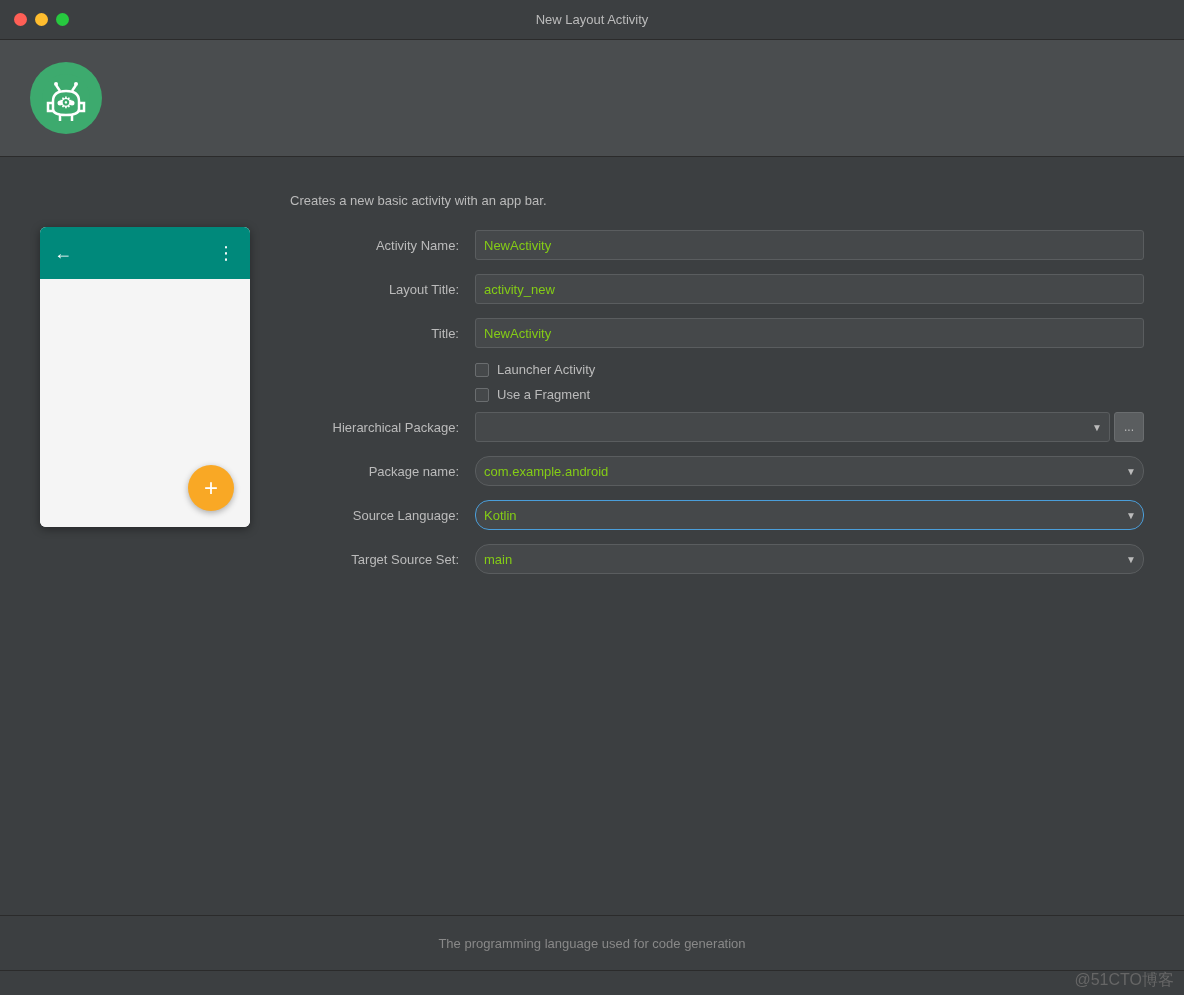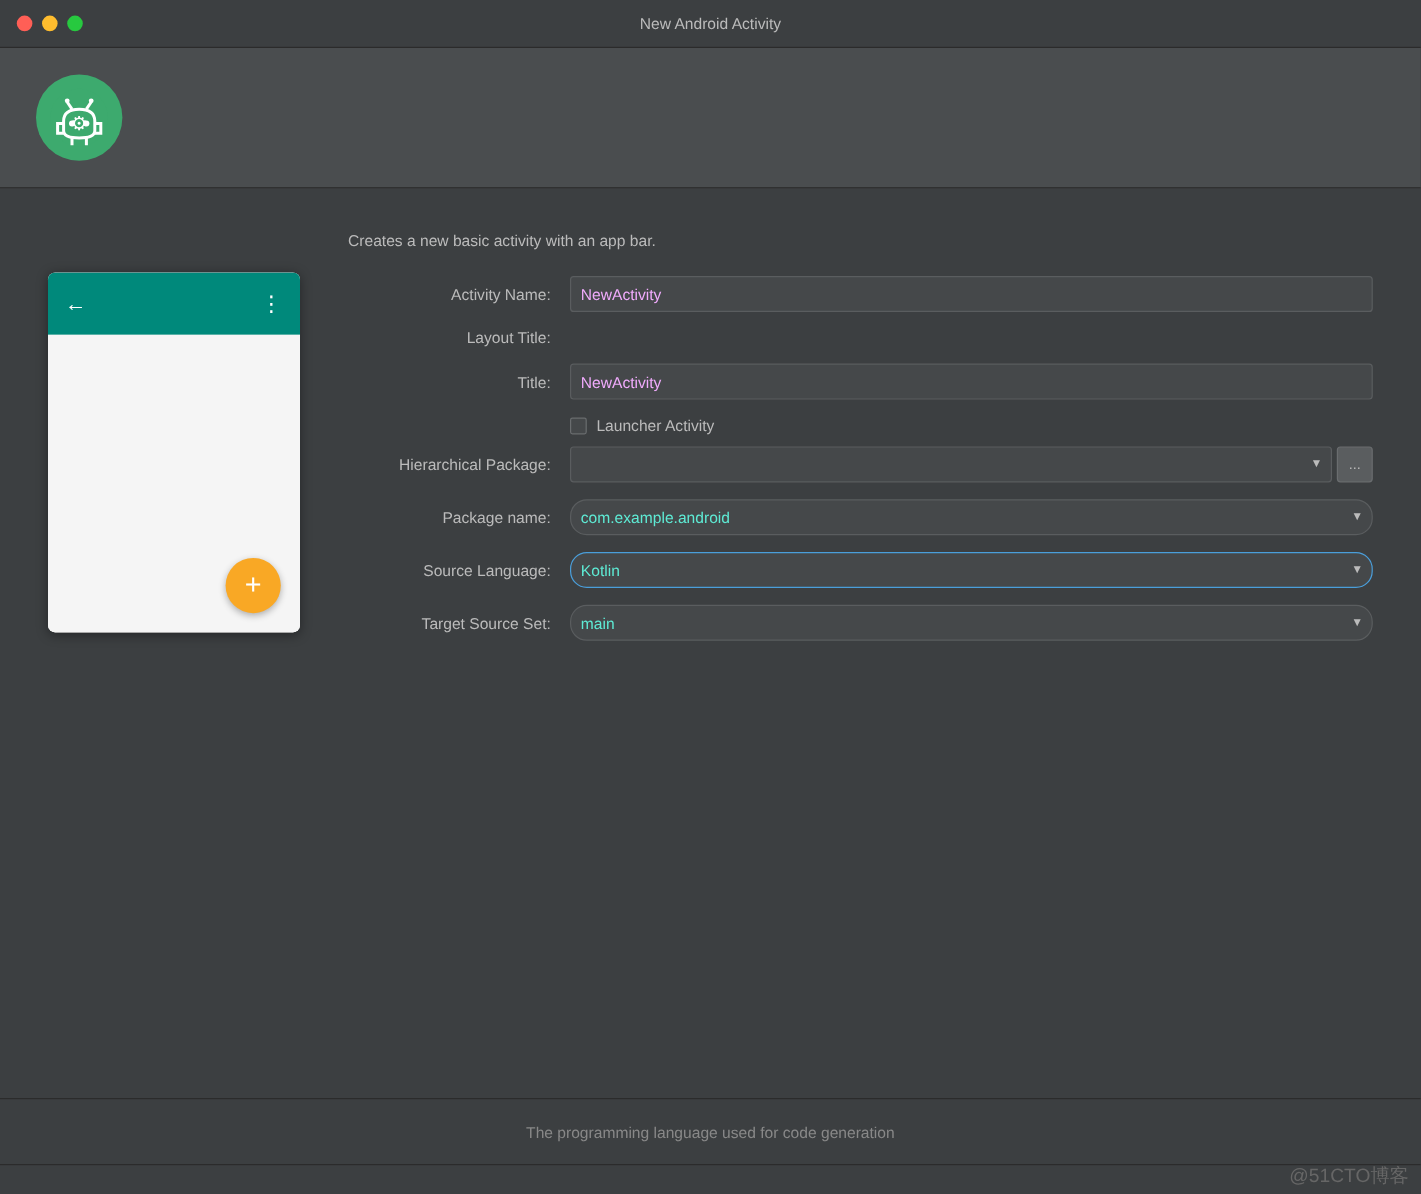--- a/index.html
+++ b/index.html
@@ -168,36 +168,36 @@
       text-align: right;
       padding-right: 16px;
       flex-shrink: 0;
     }
     .form-input {
       flex: 1;
       height: 30px;
       background: #45484a;
       border: 1px solid #5a5d5f;
       border-radius: 3px;
-      color: #f0abfc;
+      color: #84cc16;
       font-size: 13px;
       padding: 0 8px;
       outline: none;
     }
     .form-select-wrapper {
       flex: 1;
       position: relative;
     }
     .form-select {
       width: 100%;
       height: 30px;
       background: #45484a;
       border: 1px solid #5a5d5f;
       border-radius: 14px;
-      color: #5eead4;
+      color: #84cc16;
       font-size: 13px;
       padding: 0 30px 0 8px;
       outline: none;
       appearance: none;
       cursor: pointer;
     }
     .form-select.active-border {
       border-color: #4a9eda;
     }
     .select-arrow {
@@ -303,21 +303,21 @@
   </style>
 </head>
 <body>
 
 <div class="title-bar">
   <div class="traffic-lights">
     <div class="traffic-light close"></div>
     <div class="traffic-light minimize"></div>
     <div class="traffic-light maximize"></div>
   </div>
-  <span class="title-bar-title">New Android Activity</span>
+  <span class="title-bar-title">New Layout Activity</span>
 </div>
 
 <div class="header">
   <div class="logo">
     <svg viewBox="0 0 50 50">
 
       <circle cx="25" cy="25" r="24" fill="#3daa6e"></circle>
       <g fill="none" stroke="white" stroke-width="2.5">
 
         <path d="M12 28 Q12 18 25 18 Q38 18 38 28 L38 36 Q38 42 25 42 Q12 42 12 36 Z" fill="#3daa6e" stroke="white"></path>
@@ -359,32 +359,37 @@
   <div class="form-area">
     <p class="description">Creates a new basic activity with an app bar.</p>
 
     <div class="form-row">
       <label class="form-label">Activity Name:</label>
       <input class="form-input" type="text" value="NewActivity" style="">
     </div>
 
     <div class="form-row">
       <label class="form-label">Layout Title:</label>
+      <input class="form-input" type="text" value="activity_new" style="">
     </div>
 
     <div class="form-row">
       <label class="form-label">Title:</label>
       <input class="form-input" type="text" value="NewActivity" style="">
     </div>
 
     <div class="checkbox-row">
       <div class="checkbox"></div>
       <span class="checkbox-label">Launcher Activity</span>
     </div>
 
+    <div class="checkbox-row">
+      <div class="checkbox"></div>
+      <span class="checkbox-label">Use a Fragment</span>
+    </div>
 
     <div class="form-row">
       <label class="form-label">Hierarchical Package:</label>
       <div class="hierarchical-wrapper">
         <div class="hierarchical-select-wrap">
           <select class="hierarchical-select">
             <option value=""></option>
           </select>
           <span class="select-arrow">▼</span>
         </div>

